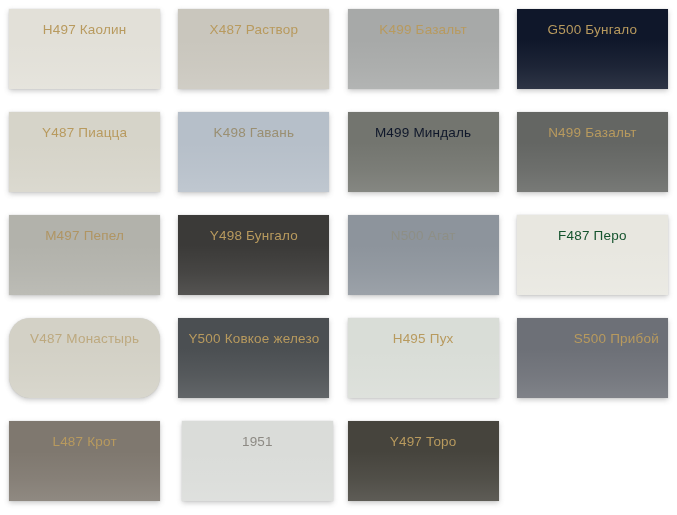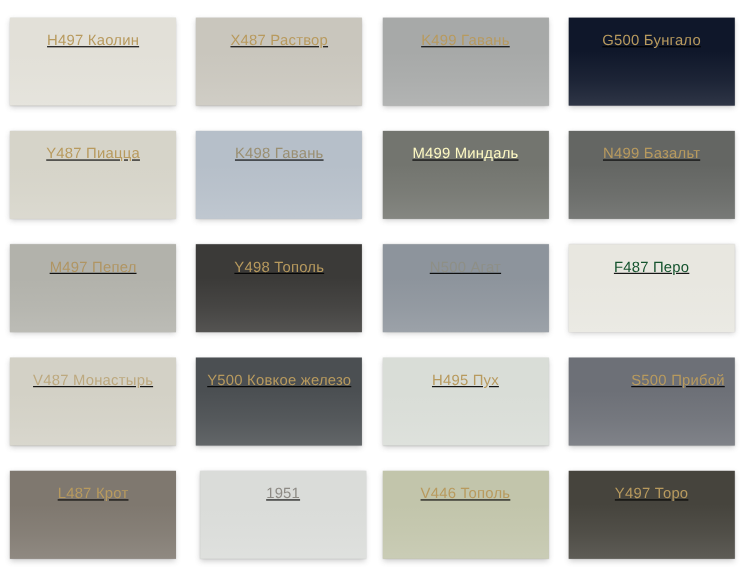--- a/index.html
+++ b/index.html
@@ -19,24 +19,23 @@
     height: 515px;
     display: grid;
     grid-template-columns: repeat(4, 1fr);
     grid-template-rows: repeat(5, 1fr);
     box-sizing: border-box;
   }
 
   .swatch-cell {
     position: relative;
     display: flex;
-    align-items: center;
+    align-items: flex-start;
     justify-content: center;
     box-sizing: border-box;
-    text-decoration: underline;
   }
 
   .swatch-chip {
     position: relative;
     width: 151px;
     height: 80px;
     margin-top: 9px;
     display: flex;
     align-items: flex-start;
     justify-content: center;
@@ -82,70 +81,70 @@
         <span class="swatch-label" style="color: rgb(184, 154, 94);">H497 Каолин</span>
       </div>
     </div>
     <div class="swatch-cell">
       <div class="swatch-chip" style="background: rgb(201, 198, 189);">
         <span class="swatch-label" style="color: rgb(184, 154, 94);">X487 Раствор</span>
       </div>
     </div>
     <div class="swatch-cell">
       <div class="swatch-chip" style="background: rgb(167, 169, 168);">
-        <span class="swatch-label" style="color: rgb(184, 154, 94);">K499 Гавань</span>
+        <span class="swatch-label" style="color: rgb(184, 154, 94);">K499 Базальт</span>
       </div>
     </div>
     <div class="swatch-cell">
       <div class="swatch-chip" style="background: #0f172a;">
         <span class="swatch-label" style="color: rgb(184, 154, 94);">G500 Бунгало</span>
       </div>
     </div>
     <div class="swatch-cell">
       <div class="swatch-chip" style="background: rgb(214, 212, 201);">
         <span class="swatch-label" style="color: rgb(184, 154, 94);">Y487 Пиацца</span>
       </div>
     </div>
     <div class="swatch-cell">
       <div class="swatch-chip" style="background: rgb(182, 191, 201);">
         <span class="swatch-label" style="color: rgb(154, 143, 114);">K498 Гавань</span>
       </div>
     </div>
     <div class="swatch-cell">
       <div class="swatch-chip" style="background: rgb(115, 117, 111);">
-        <span class="swatch-label" style="color: #fef9c3;">M499 Миндаль</span>
+        <span class="swatch-label" style="color: #0f172a;">M499 Миндаль</span>
       </div>
     </div>
     <div class="swatch-cell">
       <div class="swatch-chip" style="background: rgb(100, 102, 99);">
         <span class="swatch-label" style="color: rgb(184, 154, 94);">N499 Базальт</span>
       </div>
     </div>
     <div class="swatch-cell">
       <div class="swatch-chip" style="background: rgb(178, 178, 171);">
         <span class="swatch-label" style="color: rgb(176, 149, 99);">M497 Пепел</span>
       </div>
     </div>
     <div class="swatch-cell">
       <div class="swatch-chip" style="background: rgb(59, 58, 56);">
-        <span class="swatch-label" style="color: rgb(184, 154, 94);">Y498 Тополь</span>
+        <span class="swatch-label" style="color: rgb(184, 154, 94);">Y498 Бунгало</span>
       </div>
     </div>
     <div class="swatch-cell">
       <div class="swatch-chip" style="background: rgb(141, 148, 156);">
         <span class="swatch-label" style="color: rgb(142, 143, 134);">N500 Агат</span>
       </div>
     </div>
     <div class="swatch-cell">
       <div class="swatch-chip" style="background: rgb(232, 231, 224);">
         <span class="swatch-label" style="color: #14532d;">F487 Перо</span>
       </div>
     </div>
     <div class="swatch-cell">
-      <div class="swatch-chip" style="background: rgb(211, 209, 198);">
+      <div class="swatch-chip" style="background: rgb(211, 209, 198); border-radius: 21px;">
         <span class="swatch-label" style="color: rgb(189, 169, 127);">V487 Монастырь</span>
       </div>
     </div>
     <div class="swatch-cell">
       <div class="swatch-chip" style="background: rgb(75, 79, 82);">
         <span class="swatch-label" style="color: rgb(184, 154, 94);">Y500 Ковкое железо</span>
       </div>
     </div>
     <div class="swatch-cell">
       <div class="swatch-chip" style="background: rgb(217, 221, 215);">
@@ -161,22 +160,17 @@
       <div class="swatch-chip" style="background: rgb(127, 120, 111);">
         <span class="swatch-label" style="color: rgb(184, 154, 94);">L487 Крот</span>
       </div>
     </div>
     <div class="swatch-cell">
       <div class="swatch-chip" style="background: rgb(218, 220, 217); margin-left: 7px;">
         <span class="swatch-label" style="color: rgb(141, 138, 132);">1951</span>
       </div>
     </div>
     <div class="swatch-cell">
-      <div class="swatch-chip" style="background: rgb(194, 197, 171);">
-        <span class="swatch-label" style="color: rgb(184, 154, 94);">V446 Тополь</span>
-      </div>
-    </div>
-    <div class="swatch-cell">
       <div class="swatch-chip" style="background: rgb(70, 68, 61);">
         <span class="swatch-label" style="color: rgb(184, 154, 94);">Y497 Торо</span>
       </div>
     </div>
   </div>
 
 </body></html>

